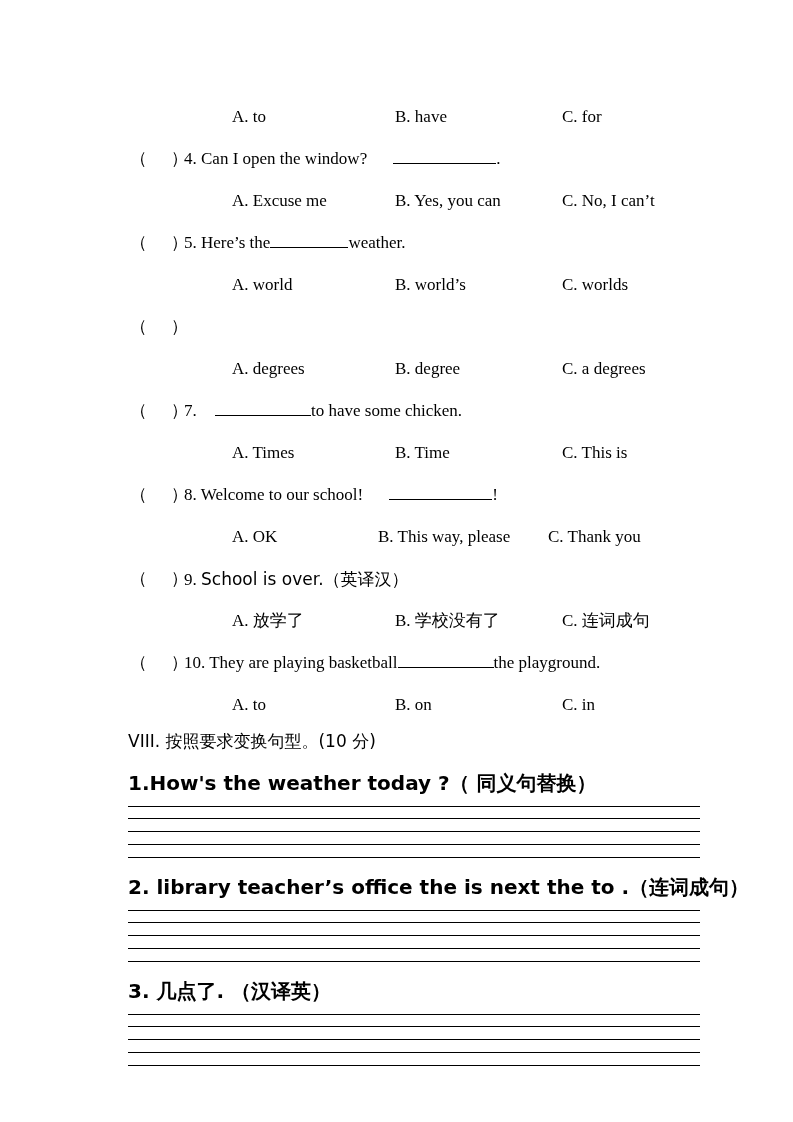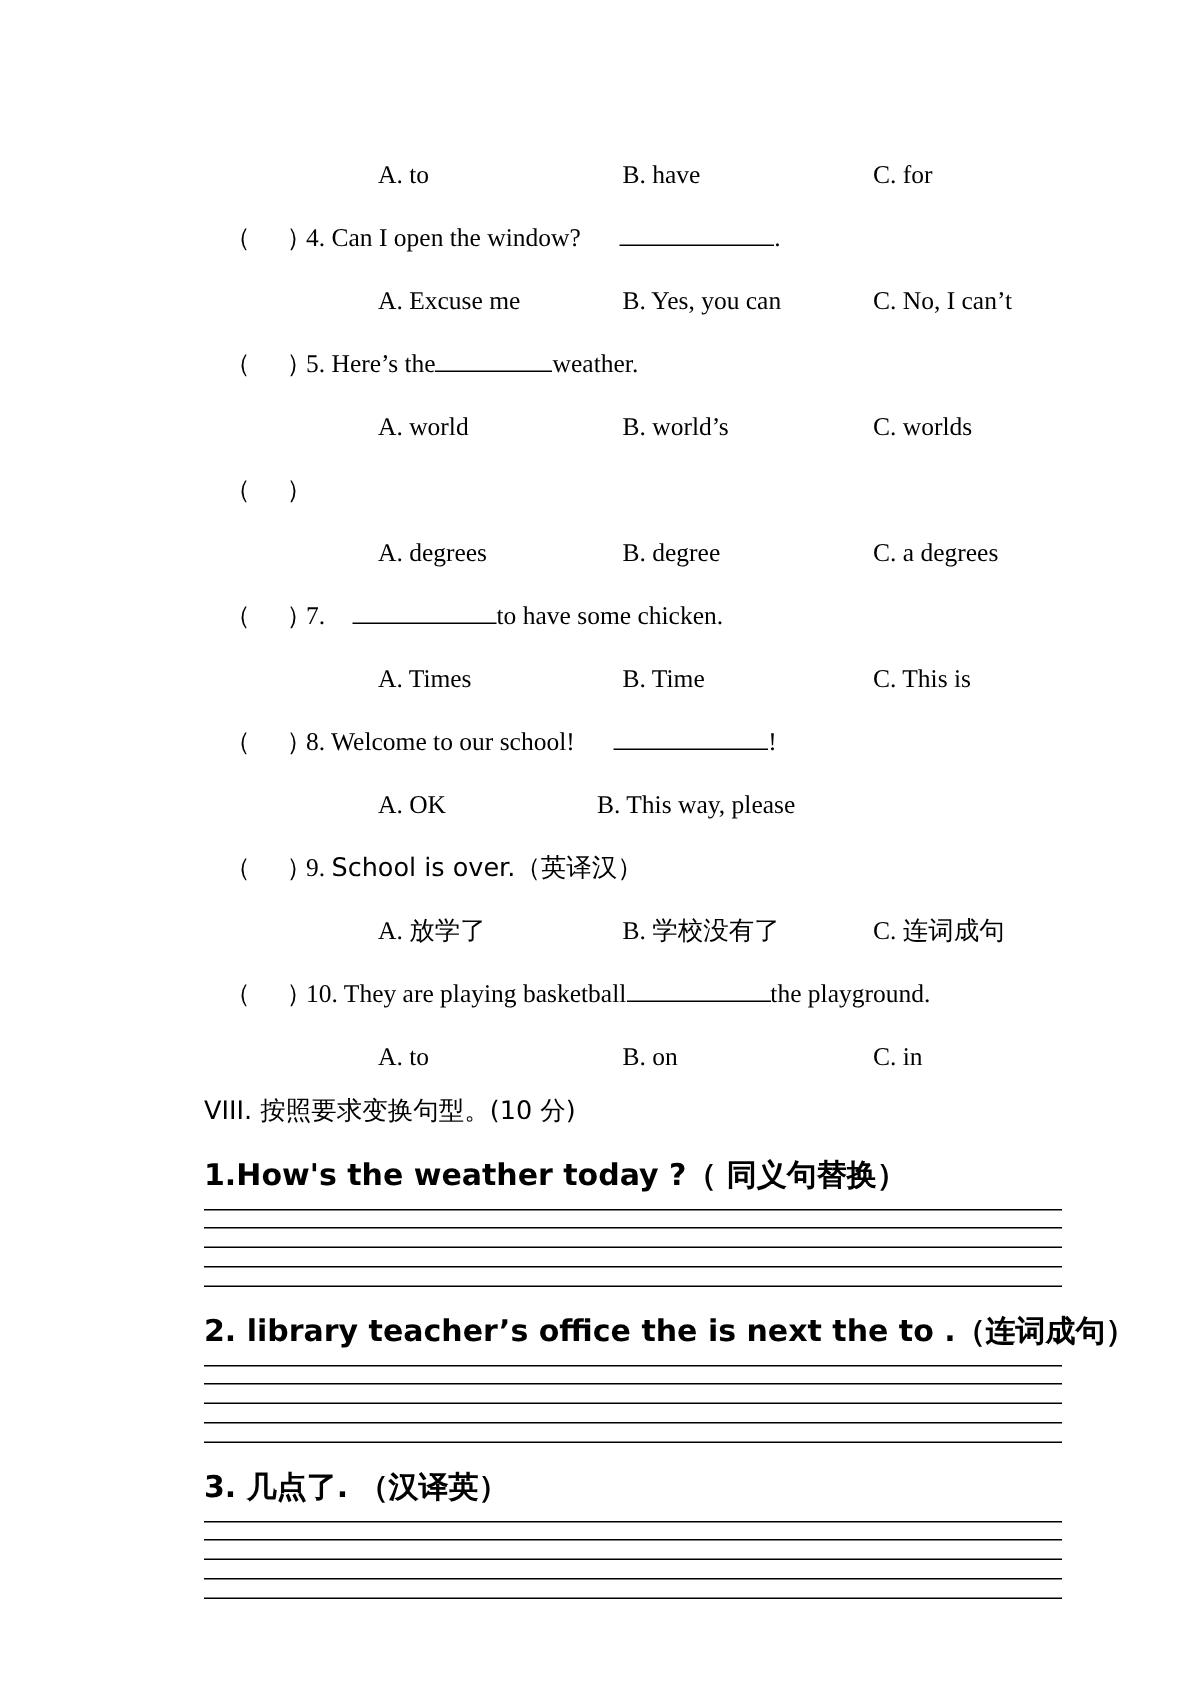--- a/index.html
+++ b/index.html
@@ -14,21 +14,20 @@
     font-family: "Liberation Serif", "DejaVu Serif", serif;
     color: #000000;
     overflow: hidden;
   }
 
   .page {
     position: absolute;
     left: 0; top: 0;
     width: 635px;
     height: 1122px;
-    margin-left: 20px;
   }
 
   
   .mc-block {
     position: absolute;
     left: 118px;
     top: 96px;
     width: 580px;
   }
 
@@ -84,21 +83,21 @@
   .bl-xl  { width: 103px; }
 
   .gap-sm { display:inline-block; width: 14px; }
   .gap-md { display:inline-block; width: 26px; }
 
   .cn { font-family: "DejaVu Sans", sans-serif; }
 
   
   .section-viii {
     position: absolute;
-    left: 116px;
+    left: 128px;
     top: 728px;
     width: 580px;
   }
   .sec-head {
     font-size: 17px;
     line-height: 26px;
     white-space: nowrap;
   }
   .write-item {
     margin-top: 16px;
@@ -165,20 +164,21 @@
         <span class="opt opt-b">B. Time</span>
         <span class="opt opt-c">C. This is</span>
       </div>
       <div class="q-row">
         <span class="q-bracket"><span class="b-open">（</span><span>）</span></span>
         <span class="q-stem"><span>8.</span> <span>Welcome to our school!</span><span class="gap-md"></span><span class="blank-u bl-xl"></span><span>!</span></span>
       </div>
       <div class="opt-row">
         <span class="opt opt-a">A.  OK</span>
         <span class="opt opt-b b-shift">B. This way, please</span>
+        <span class="opt opt-c c-shift">C. Thank you</span>
       </div>
       <div class="q-row">
         <span class="q-bracket"><span class="b-open">（</span><span>）</span></span>
         <span class="q-stem"><span>9.</span> <span class="cn">School is over.（英译汉）</span></span>
       </div>
       <div class="opt-row">
         <span class="opt opt-a">A. 放学了</span>
         <span class="opt opt-b">B. 学校没有了</span>
         <span class="opt opt-c">C. 连词成句</span>
       </div>

